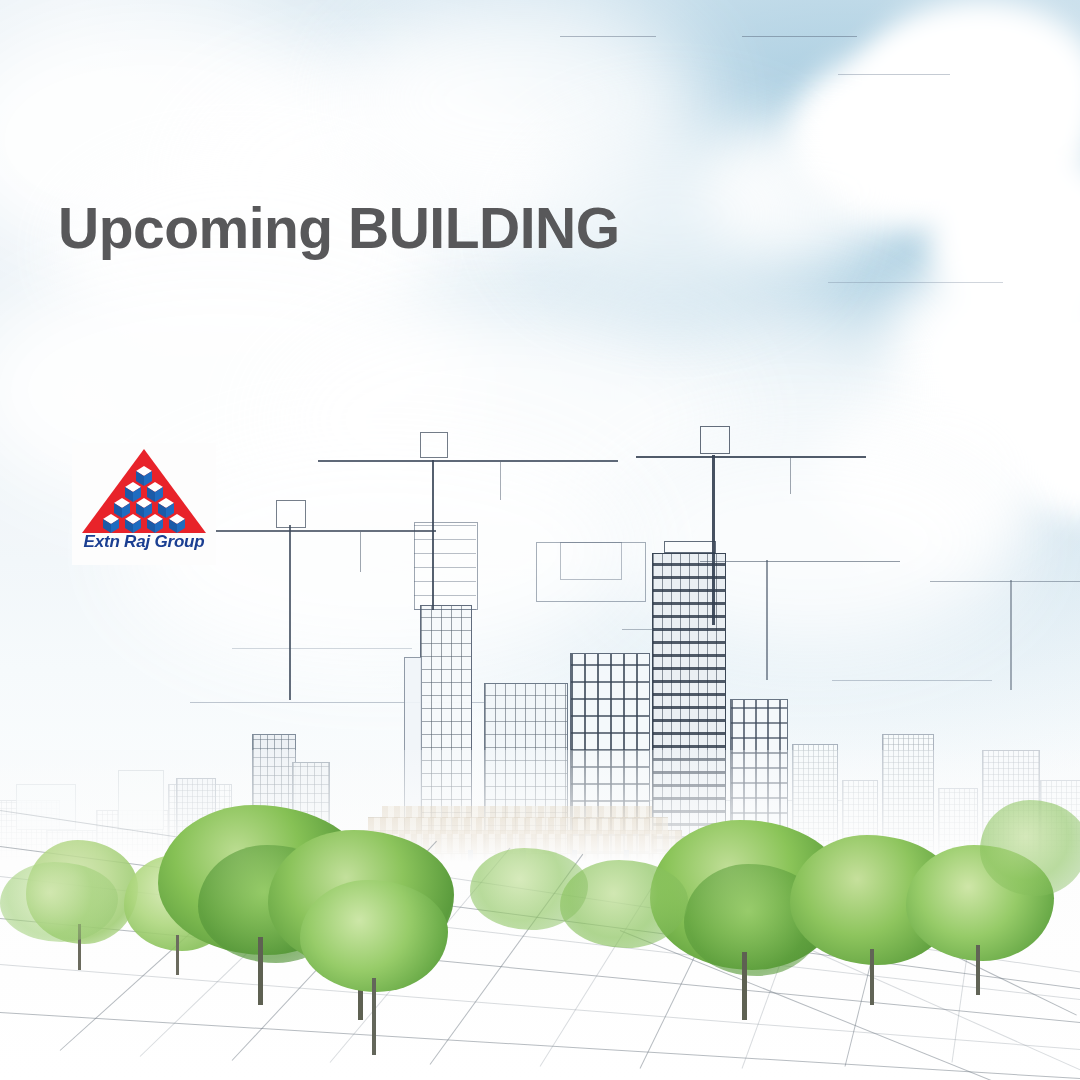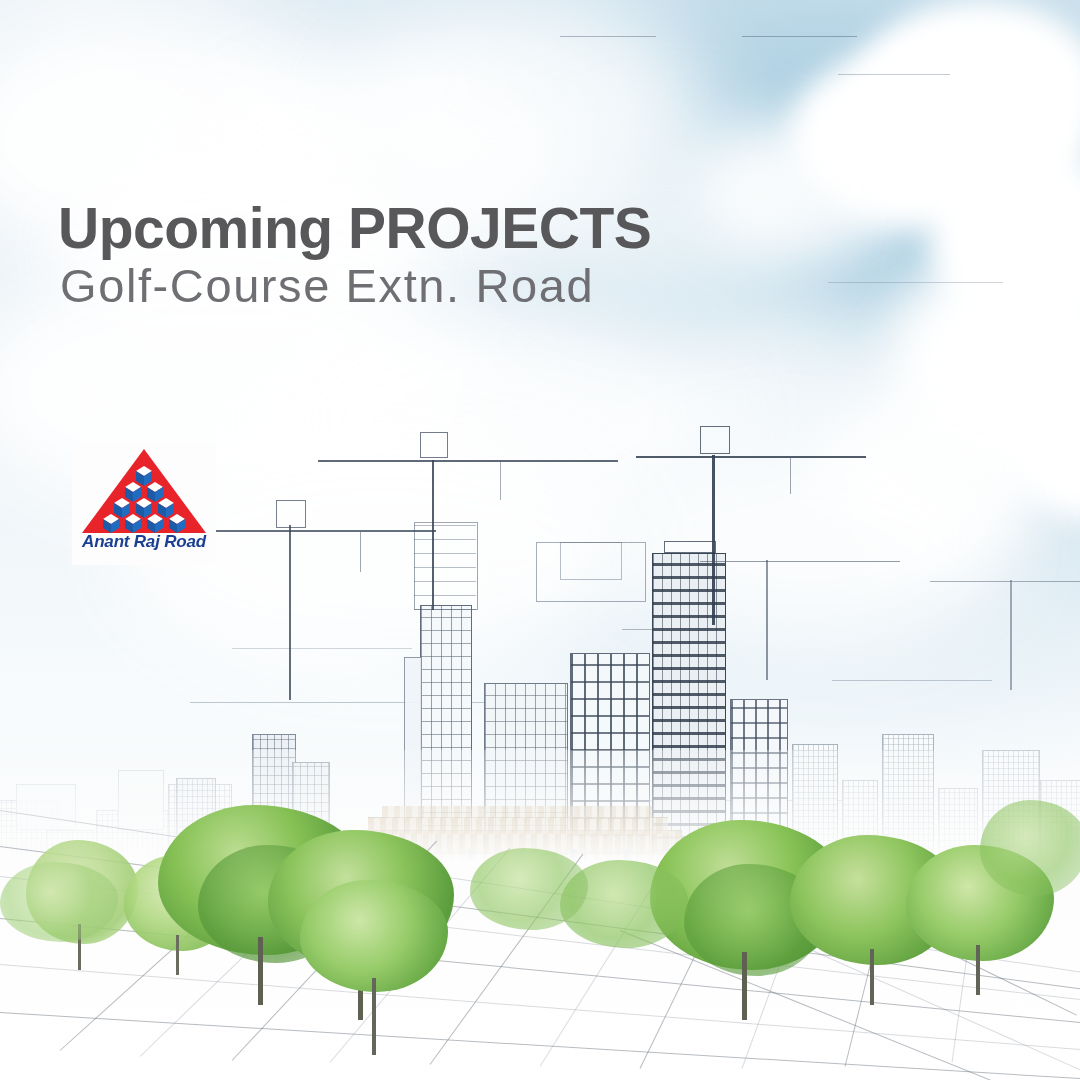--- a/index.html
+++ b/index.html
@@ -371,22 +371,21 @@
     </div>
     <div class="tree" style="left:980px;top:800px;width:110px;height:120px;">
       <div class="canopy" style="left:0;top:0;width:108px;height:96px;background:radial-gradient(circle at 42% 38%, rgba(196,224,158,.7) 0%, rgba(140,196,96,.6) 50%, rgba(104,166,74,.25) 100%);"></div>
     </div>
 
     <div class="tree" style="left:0px;top:862px;width:120px;height:100px;">
       <div class="canopy" style="left:0;top:0;width:118px;height:80px;background:radial-gradient(circle at 42% 38%, rgba(214,234,182,.7) 0%, rgba(160,208,120,.6) 50%, rgba(120,178,88,.22) 100%);"></div>
     </div>
   </div>
 
-  <div class="headline">Upcoming PROJECTS</div>
-  <div class="subhead">Golf-Course Extn. Road</div>
+  <div class="headline">Upcoming BUILDING</div>
 
 
   <div class="anant">
     <div class="anant-mark">
       <svg viewBox="0 0 128 88" width="128" height="88" aria-hidden="true">
         <polygon points="64,2 126,86 2,86" fill="#e8232a"></polygon>
         <g>
 
           <g transform="translate(56,18)">
             <polygon points="0,6 8,1 16,6 8,11" fill="#ffffff"></polygon>
@@ -437,16 +436,16 @@
             <polygon points="16,6 8,11 8,20 16,15" fill="#1f6cc0"></polygon>
           </g>
           <g transform="translate(89,66)">
             <polygon points="0,6 8,1 16,6 8,11" fill="#ffffff"></polygon>
             <polygon points="0,6 8,11 8,20 0,15" fill="#1b5ba8"></polygon>
             <polygon points="16,6 8,11 8,20 16,15" fill="#1f6cc0"></polygon>
           </g>
         </g>
       </svg>
     </div>
-    <div class="anant-word">Anant Raj Road</div>
+    <div class="anant-word">Extn Raj Group</div>
   </div>
 
 </div>
 
 </body></html>

